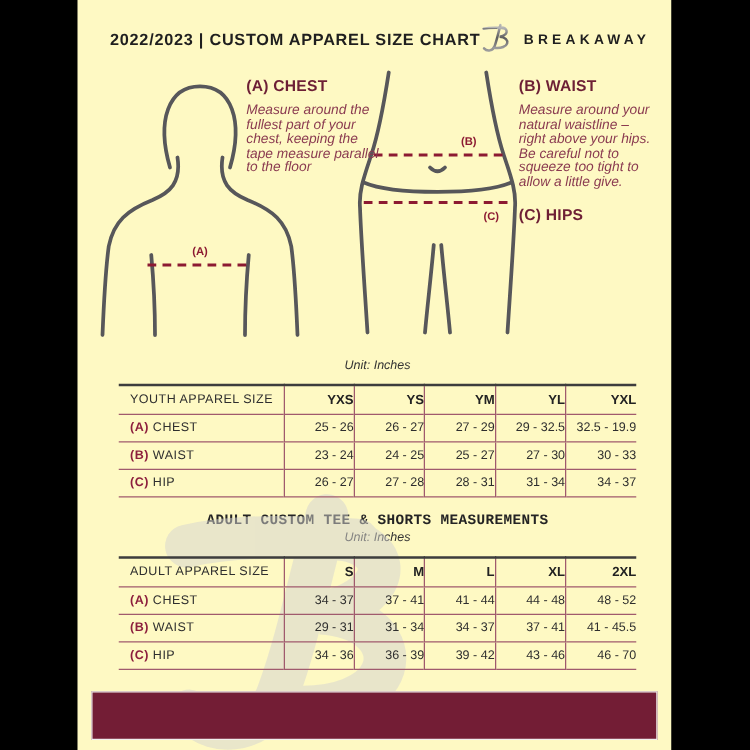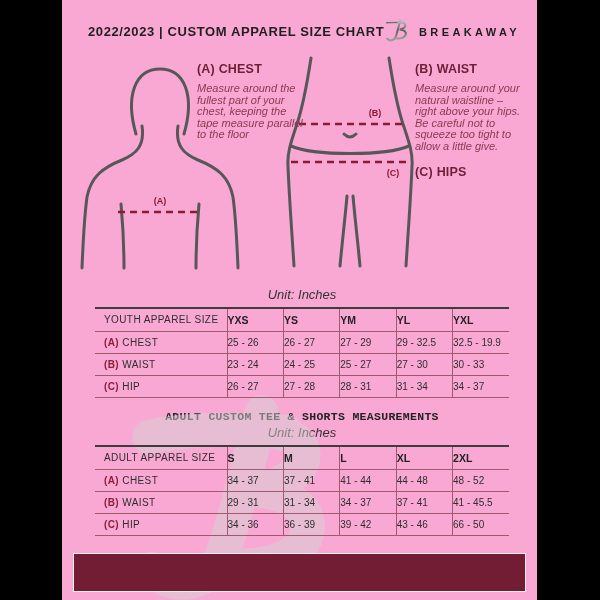--- a/index.html
+++ b/index.html
@@ -6,21 +6,21 @@
   *{box-sizing:border-box;}
   .stage{
     position:relative;width:600px;height:600px;background:#000;overflow:hidden;
     font-family:"Liberation Sans", sans-serif;
   }
   .side-bar{position:absolute;top:0;height:600px;background:#000;}
   .side-bar.left{left:0;width:62px;}
   .side-bar.right{left:537px;width:63px;}
   .page{
     position:absolute;left:62px;top:0;width:475px;height:600px;
-    background:#f9a8d4;overflow:hidden;
+    background:#fef9c3;overflow:hidden;
   }
   
   .hdr-title{
     position:absolute;left:26px;top:24px;font-size:13px;font-weight:700;
     letter-spacing:.6px;color:#1f1f1f;white-space:nowrap;
   }
   .brand{position:absolute;left:322px;top:16px;display:flex;align-items:center;}
   .brand svg{width:28px;height:28px;display:block;}
   .brand-name{font-size:11px;font-weight:700;letter-spacing:3.4px;color:#1f1f1f;margin-left:7px;margin-top:4px;}
   
@@ -29,30 +29,30 @@
     position:absolute;font-size:11px;font-style:italic;line-height:11.5px;
     color:#8a3a50;white-space:pre-line;
   }
   
   .fig{position:absolute;}
   .fig path{fill:none;stroke:#57575a;stroke-width:3;stroke-linecap:round;}
   .fig .dash{stroke:#8c1a32;stroke-width:2.4;stroke-dasharray:7 5;stroke-linecap:butt;}
   .fig text{font-family:"Liberation Sans",sans-serif;font-size:9px;font-weight:700;fill:#8c1a32;}
   
   .tbl-title{position:absolute;left:33px;width:414px;text-align:center;font-size:11.5px;font-weight:700;color:#242424;letter-spacing:.3px;}
-  .tbl-unit{position:absolute;left:33px;width:414px;text-align:center;font-size:13px;font-style:italic;color:#333;}
+  .tbl-unit{position:absolute;left:33px;width:414px;text-align:center;font-size:10px;font-style:italic;color:#333;}
   table.size-table{
     position:absolute;left:33px;width:414px;border-collapse:collapse;table-layout:fixed;
     border-top:2px solid #3d3d3d;z-index:2;
   }
   table.size-table col.c-label{width:132px;}
   table.size-table col.c-size{width:56.4px;}
   table.size-table tr{border-bottom:1.5px solid #a05a6d;}
   table.size-table th,table.size-table td{
-    padding:0;height:22px;font-size:10px;color:#2e2e2e;text-align:left;vertical-align:middle;
+    padding:0;height:22px;font-size:10px;color:#2e2e2e;text-align:right;vertical-align:middle;
   }
   table.size-table th{height:23px;font-size:10.5px;font-weight:700;color:#222;}
   table.size-table th+th,table.size-table td+td{border-left:1.5px solid #a05a6d;}
   .label-cell{text-align:left !important;padding-left:9px !important;letter-spacing:.4px;}
   th.label-cell{font-weight:400 !important;font-size:10px !important;color:#2e2e2e !important;}
   .prefix{font-weight:800;color:#8c1f3d;}
   
   .watermark{position:absolute;left:30px;top:388px;z-index:1;opacity:.5;}
   .watermark svg{width:300px;height:215px;}
   .watermark path{fill:none;stroke:#d4d3d1;stroke-width:7;stroke-linecap:round;}
@@ -223,21 +223,21 @@
           <td>34 - 37</td>
           <td>37 - 41</td>
           <td>41 - 45.5</td>
         </tr>
         <tr>
           <td class="label-cell"><span class="prefix">(C)</span> <span>HIP</span></td>
           <td>34 - 36</td>
           <td>36 - 39</td>
           <td>39 - 42</td>
           <td>43 - 46</td>
-          <td>66 - 50</td>
+          <td>46 - 70</td>
         </tr>
       </tbody>
     </table>
 
     <div class="footer-bar"></div>
 
   </div>
 </div>
 
 </body></html>

